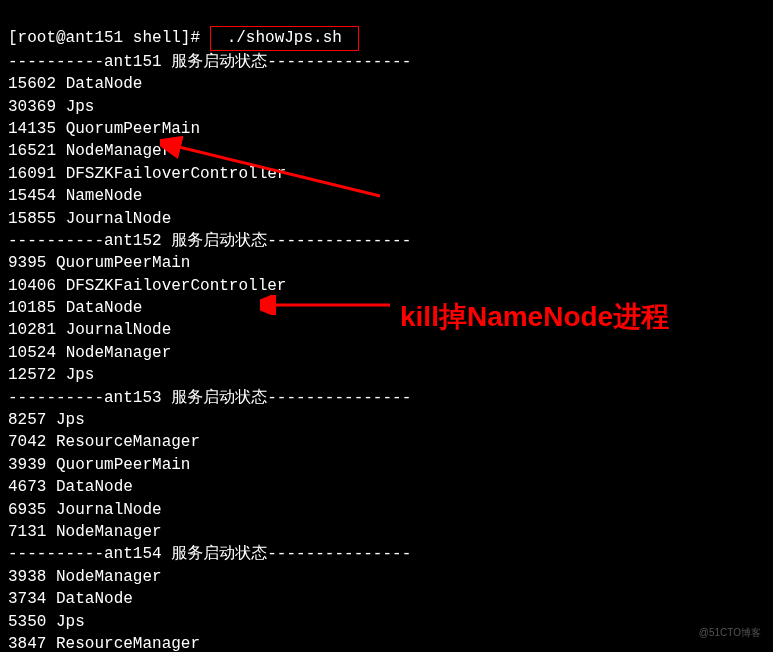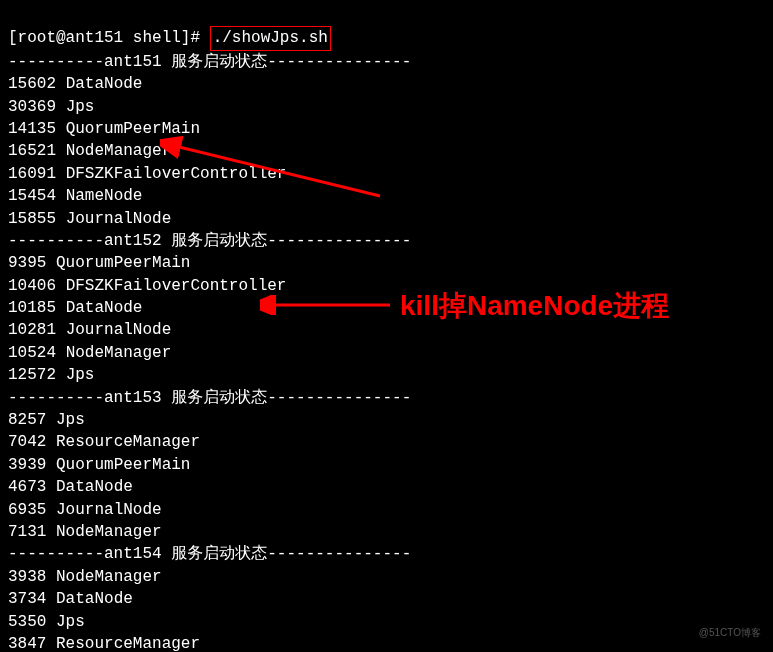--- a/index.html
+++ b/index.html
@@ -17,21 +17,21 @@
     }
     .terminal {
       padding: 4px 8px;
       white-space: pre;
     }
     .prompt-line {
       color: #fff;
     }
     .command-box {
       border: 1px solid #ff0000;
-      padding: 0 2px;
+      padding: 0 16px;
       display: inline-block;
     }
     .annotation {
       position: absolute;
       color: #ff0000;
       font-family: "SimHei", "Microsoft YaHei", sans-serif;
       font-size: 28px;
       font-weight: bold;
     }
     .arrow {
@@ -89,15 +89,15 @@
 
 <svg class="arrow" style="left:260px; top:295px;" width="140" height="20">
   <defs>
     <marker id="ah2" markerWidth="10" markerHeight="8" refX="2" refY="4" orient="auto">
       <polygon points="0 0, 10 4, 0 8" fill="#ff0000"></polygon>
     </marker>
   </defs>
   <line x1="130" y1="10" x2="10" y2="10" stroke="#ff0000" stroke-width="3" marker-end="url(#ah2)"></line>
 </svg>
 
-<div class="annotation" style="left:400px; top:286px;">kill掉NameNode进程</div>
+<div class="annotation" style="left:400px; top:297px;">kill掉NameNode进程</div>
 
 <div class="watermark">@51CTO博客</div>
 
 </body></html>

